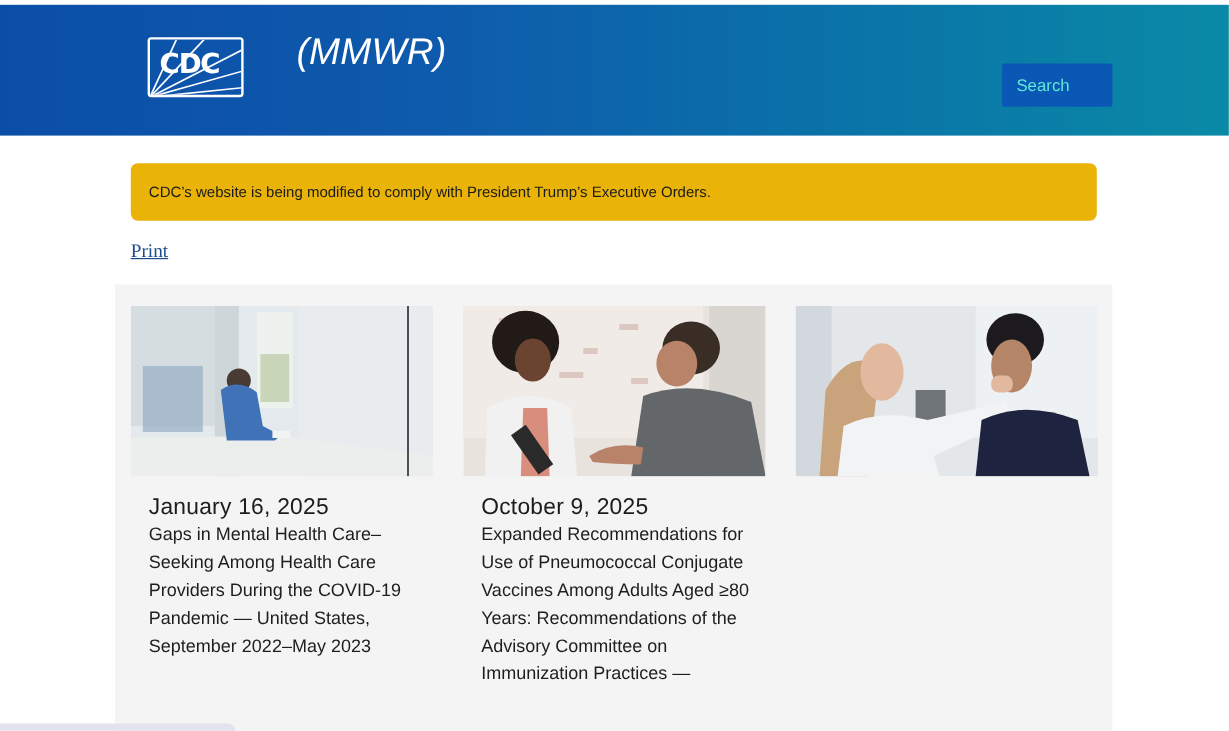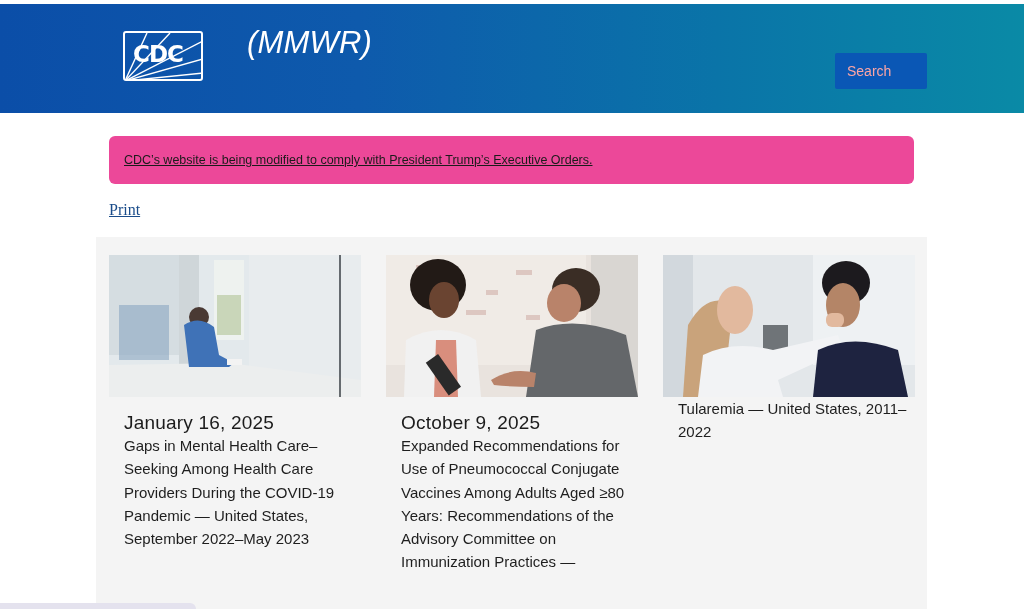--- a/index.html
+++ b/index.html
@@ -18,28 +18,28 @@
     position: absolute; left: 8px; top: 8px; color: #fff; font-family: "DejaVu Sans", sans-serif;
     font-weight: bold; font-size: 23px; letter-spacing: -1px; line-height: 26px;
   }
   .site-title {
     position: absolute; left: 247px; top: 23px; width: 580px; color: #ffffff;
     font-family: "Liberation Sans", sans-serif; font-size: 31px; line-height: 31px; letter-spacing: 0.2px;
   }
   .site-title .sub { font-style: italic; }
   .search-btn {
     position: absolute; left: 835px; top: 49px; width: 92px; height: 36px;
-    background: #0a57b5; border-radius: 2px; color: #fca5a5; display: flex; align-items: center;
+    background: #0a57b5; border-radius: 2px; color: #5eead4; display: flex; align-items: center;
     padding-left: 12px; font-size: 14px; font-family: "Liberation Sans", sans-serif; cursor: pointer; gap: 39px;
   }
   .search-btn svg { margin-left: 6px; }
   .alert {
     position: absolute; left: 109px; top: 136px; width: 805px; height: 48px;
-    background: #ec4899; border-radius: 6px; display: flex; align-items: center; padding-left: 15px;
-    font-size: 12.5px; font-family: "Liberation Sans", sans-serif; color: #1b1b1b; text-decoration: underline;
+    background: #eab308; border-radius: 6px; display: flex; align-items: center; padding-left: 15px;
+    font-size: 12.5px; font-family: "Liberation Sans", sans-serif; color: #1b1b1b;
   }
   .print-link {
     position: absolute; left: 109px; top: 201px; font-size: 16px; color: #1a4c8a;
     text-decoration: underline; font-family: Liberation Serif, serif; cursor: pointer;
   }
   .cards-panel {
     position: absolute; left: 96px; top: 237px; width: 831px; height: 380px; background: #f4f4f4;
   }
   .card { position: absolute; top: 18px; width: 252px; }
   .card .img { width: 252px; height: 142px; position: relative; overflow: hidden; }
@@ -155,18 +155,17 @@
         <rect x="100" y="70" width="25" height="40" fill="#6f7478"></rect>
         <path d="M20 142 L25 70 Q45 35 70 50 L60 142 Z" fill="#c9a37b"></path>
         <ellipse cx="72" cy="55" rx="18" ry="24" fill="#e2b99e"></ellipse>
         <path d="M35 142 L40 100 Q70 85 110 95 L175 80 L180 95 L115 125 L120 142 Z" fill="#f2f3f5"></path>
         <ellipse cx="183" cy="28" rx="24" ry="22" fill="#1c1a1e"></ellipse>
         <ellipse cx="180" cy="50" rx="17" ry="22" fill="#b48567"></ellipse>
         <path d="M150 142 L155 95 Q190 78 235 95 L245 142 Z" fill="#1e2340"></path>
         <rect x="163" y="58" width="18" height="14" fill="#e2b99e" rx="6"></rect>
       </svg>
     </div>
-    <div class="desc">Tularemia — United States, 2011–2022</div>
   </article>
 
 </section>
 
 <div class="bottom-bar"></div>
 
 </body></html>

